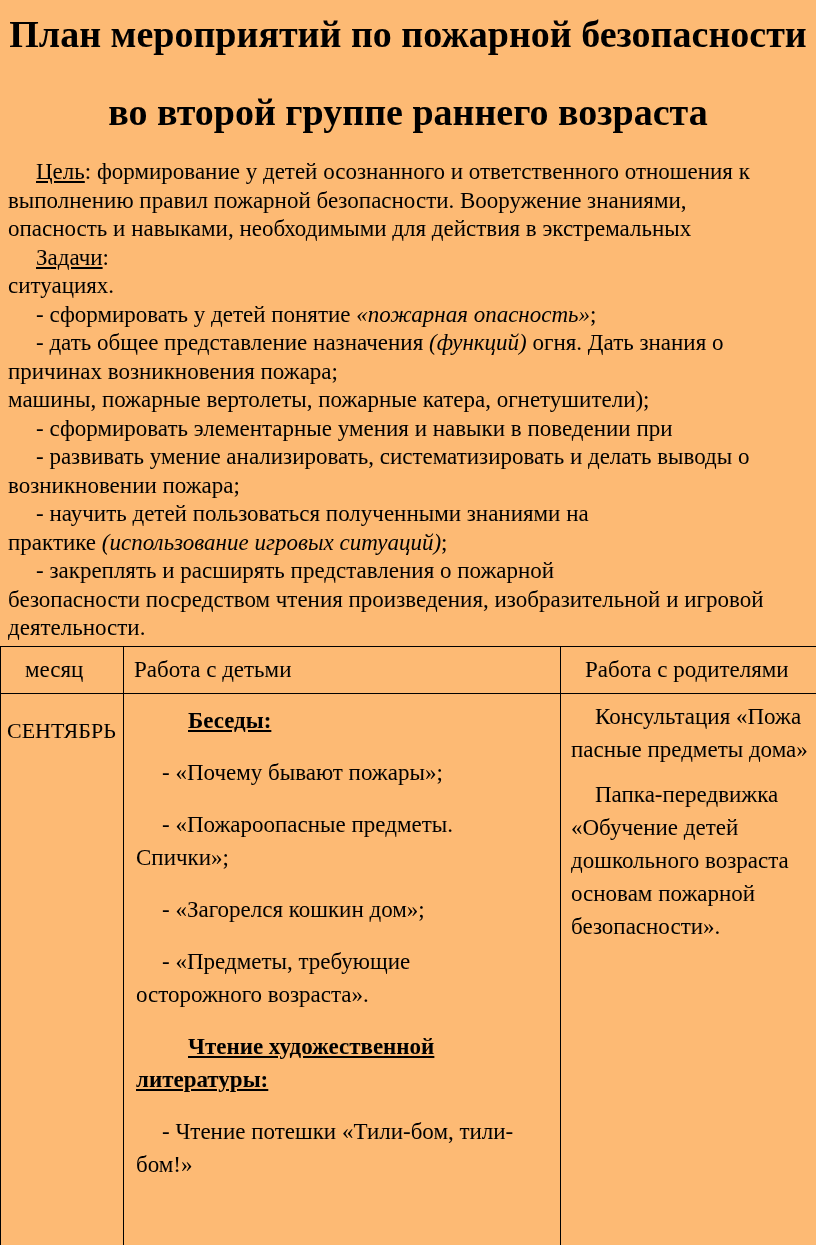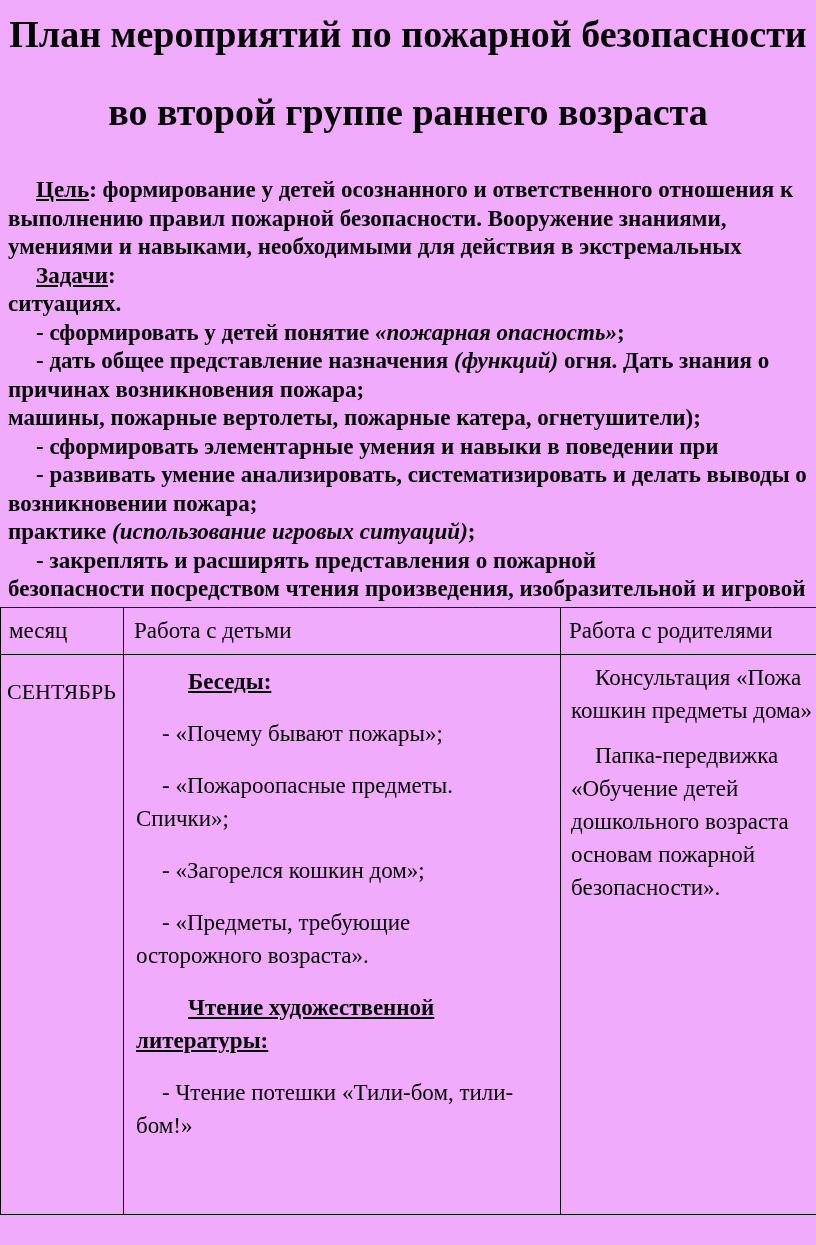--- a/index.html
+++ b/index.html
@@ -1,35 +1,35 @@
 <!DOCTYPE html>
 <html><head>
 <meta charset="utf-8">
 <style>
   * { box-sizing: border-box; margin: 0; padding: 0; }
   html, body { background: #ffffff; }
   .page {
     width: 816px; height: 1245px; overflow: hidden;
-    background: #f0abfc; color: #000000;
+    background: #fdba74; color: #000000;
     font-family: "Liberation Serif", "DejaVu Serif", serif;
     margin: 0 auto; position: relative;
   }
   .title { text-align: center; font-weight: 700; font-size: 38px; line-height: 44px; padding-top: 12px; }
   .tline { display: block; }
   .t2 { margin-top: 34px; }
-  .intro { margin-top: 42px; padding: 0 8px; font-size: 23px; line-height: 28.5px; font-weight: bold; }
+  .intro { margin-top: 24px; padding: 0 8px; font-size: 23px; line-height: 28.5px; }
   .ln { display: block; white-space: nowrap; }
   .ind { padding-left: 28px; }
   .u { text-decoration: underline; }
   .i { font-style: italic; }
   .b { font-weight: 700; }
 
   table.plan { width: 816px; border-collapse: collapse; table-layout: fixed; margin-top: 3px; font-size: 23px; }
   .plan th, .plan td { border: 1.7px solid #000; }
-  .plan th { font-weight: 400; text-align: left; height: 47px; vertical-align: middle; padding-left: 8px; }
+  .plan th { font-weight: 400; text-align: left; height: 47px; vertical-align: middle; padding-left: 24px; }
   .plan th.h-children { padding-left: 10px; }
   .plan td { vertical-align: top; height: 560px; }
   td.month { padding: 24px 2px 0 6px; font-size: 22px; }
   td.children { padding: 10px 6px 0 12px; line-height: 33px; }
   td.children .para { margin-bottom: 19px; }
   .h-ind { padding-left: 52px; }
   .it-ind { padding-left: 26px; }
   td.parents { padding: 6px 0 0 10px; line-height: 33px; }
   td.parents .para { margin-bottom: 12px; }
   .p-ind { padding-left: 24px; }
@@ -40,41 +40,43 @@
 <div class="page">
 
   <h1 class="title">
     <span class="tline">План мероприятий по пожарной безопасности</span>
     <span class="tline t2">во второй группе раннего возраста</span>
   </h1>
 
   <div class="intro">
     <div class="ln ind"><span class="u">Цель</span><span>: формирование у детей осознанного и ответственного отношения к</span></div>
     <div class="ln">выполнению правил пожарной безопасности. Вооружение знаниями,</div>
-    <div class="ln">умениями и навыками, необходимыми для действия в экстремальных</div>
+    <div class="ln">опасность и навыками, необходимыми для действия в экстремальных</div>
     <div class="ln ind"><span class="u">Задачи</span><span>:</span></div>
 
     <div class="ln">ситуациях.</div>
 
     <div class="ln ind"><span>- сформировать у детей понятие </span><span class="i">«пожарная опасность»</span><span>;</span></div>
 
     <div class="ln ind"><span>- дать общее представление назначения </span><span class="i">(функций)</span><span> огня. Дать знания о</span></div>
     <div class="ln">причинах возникновения пожара;</div>
 
     <div class="ln">машины, пожарные вертолеты, пожарные катера, огнетушители);</div>
 
     <div class="ln ind">- сформировать элементарные умения и навыки в поведении при</div>
     <div class="ln ind">- развивать умение анализировать, систематизировать и делать выводы о</div>
 
     <div class="ln">возникновении пожара;</div>
 
+    <div class="ln ind">- научить детей пользоваться полученными знаниями на</div>
     <div class="ln"><span>практике </span><span class="i">(использование игровых ситуаций)</span><span>;</span></div>
 
     <div class="ln ind">- закреплять и расширять представления о пожарной</div>
     <div class="ln">безопасности посредством чтения произведения, изобразительной и игровой</div>
+    <div class="ln">деятельности.</div>
   </div>
 
   <table class="plan">
     <colgroup>
       <col style="width:123px">
       <col style="width:437px">
       <col style="width:256px">
     </colgroup>
     <tbody>
         <tr>
@@ -107,21 +109,21 @@
           <div class="ln"><span class="b u">литературы:</span></div>
         </div>
         <div class="para">
           <div class="ln it-ind">- Чтение потешки «Тили-бом, тили-</div>
           <div class="ln">бом!»</div>
         </div>
       </td>
       <td class="parents">
         <div class="para">
           <div class="ln p-ind">Консультация «Пожа</div>
-          <div class="ln">кошкин предметы дома»</div>
+          <div class="ln">пасные предметы дома»</div>
         </div>
         <div class="para">
           <div class="ln p-ind">Папка-передвижка</div>
           <div class="ln">«Обучение детей</div>
           <div class="ln">дошкольного возраста</div>
           <div class="ln">основам пожарной</div>
           <div class="ln">безопасности».</div>
         </div>
       </td>
     </tr>

